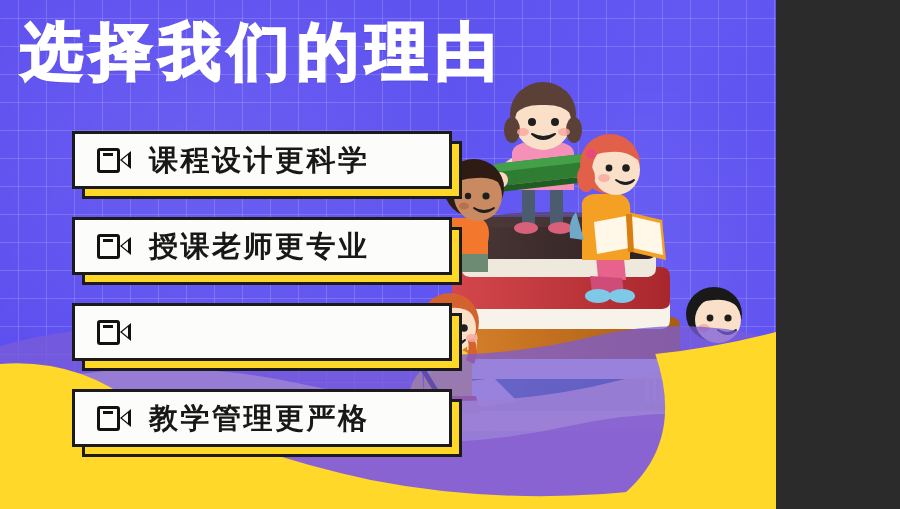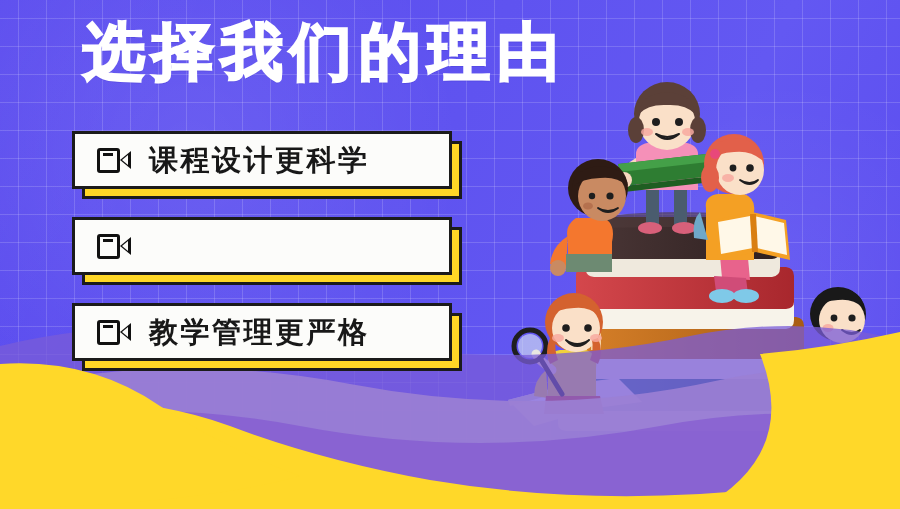--- a/index.html
+++ b/index.html
@@ -2,21 +2,21 @@
 <html><head>
 <meta charset="utf-8">
 <style>
   html, body {
     margin: 0;
     padding: 0;
     background: #2b2b2b;
   }
   .stage {
     position: relative;
-    width: 900px;
+    width: 776px;
     height: 509px;
     overflow: hidden;
     background: #5B4FEF;
     font-family: "Liberation Sans", "DejaVu Sans", sans-serif;
     user-select: none;
   }
 
   
   .bg-base {
     position: absolute;
@@ -374,20 +374,32 @@
         <span class="cam-icon">
           <span class="body"></span>
             <span class="dash"></span>
             <span class="lens"></span>
             <span class="lens-in"></span>
         </span>
         <span class="label">课程设计更科学</span>
       </div>
     </div>
 
+    <div class="feature">
+      <div class="shadow"></div>
+      <div class="card">
+        <span class="cam-icon">
+          <span class="body"></span>
+            <span class="dash"></span>
+            <span class="lens"></span>
+            <span class="lens-in"></span>
+        </span>
+        <span class="label">授课老师更专业</span>
+      </div>
+    </div>
 
     <div class="feature">
       <div class="shadow"></div>
       <div class="card">
         <span class="cam-icon">
           <span class="body"></span>
             <span class="dash"></span>
             <span class="lens"></span>
             <span class="lens-in"></span>
         </span>

